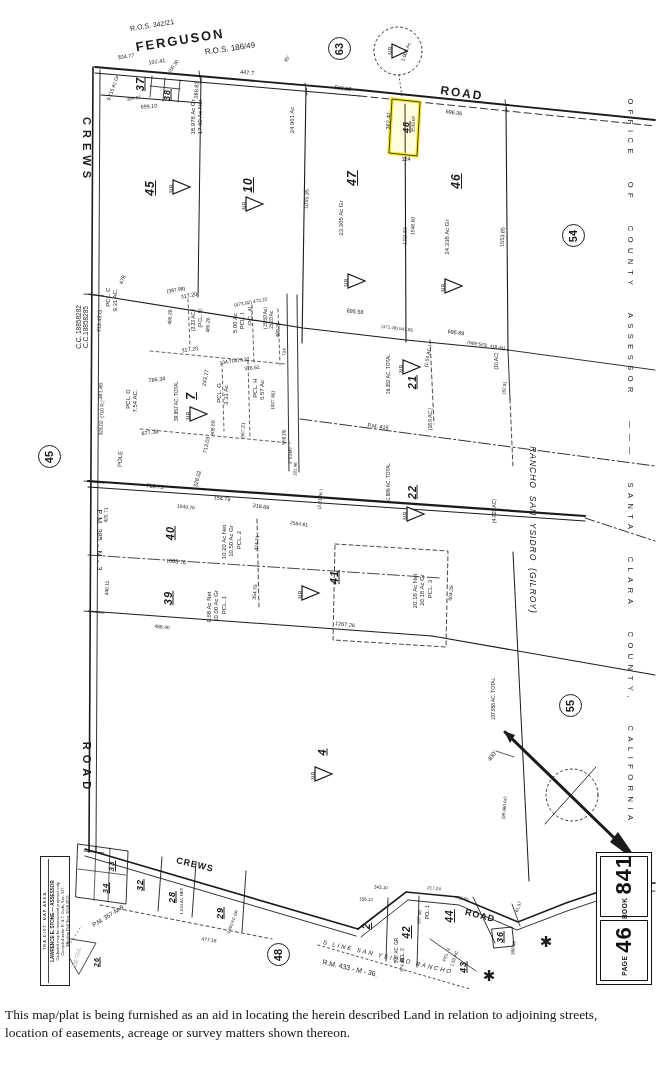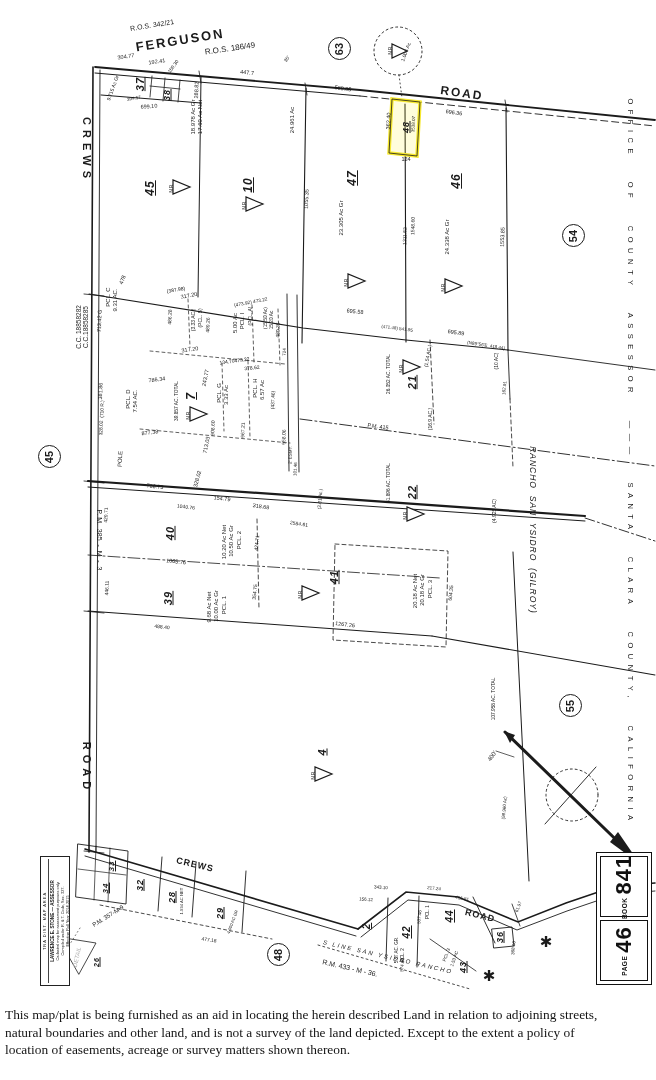--- a/index.html
+++ b/index.html
@@ -363,17 +363,16 @@
     <div class="bookcell">
       <div class="rot">
         <span class="bk-lab">PAGE</span>
         <span class="bk-num">46</span>
       </div>
     </div>
   </div>
 
   <div class="disclaimer">
     <div>This map/plat is being furnished as an aid in locating the herein described Land in relation to adjoining streets,</div>
-    <div>natural boundaries and other land, and is not a survey of  the land depicted. Except to the extent a policy of</div>
     <div>location of  easements, acreage or survey matters shown thereon.</div>
   </div>
 
 </div>
 
 </body></html>

